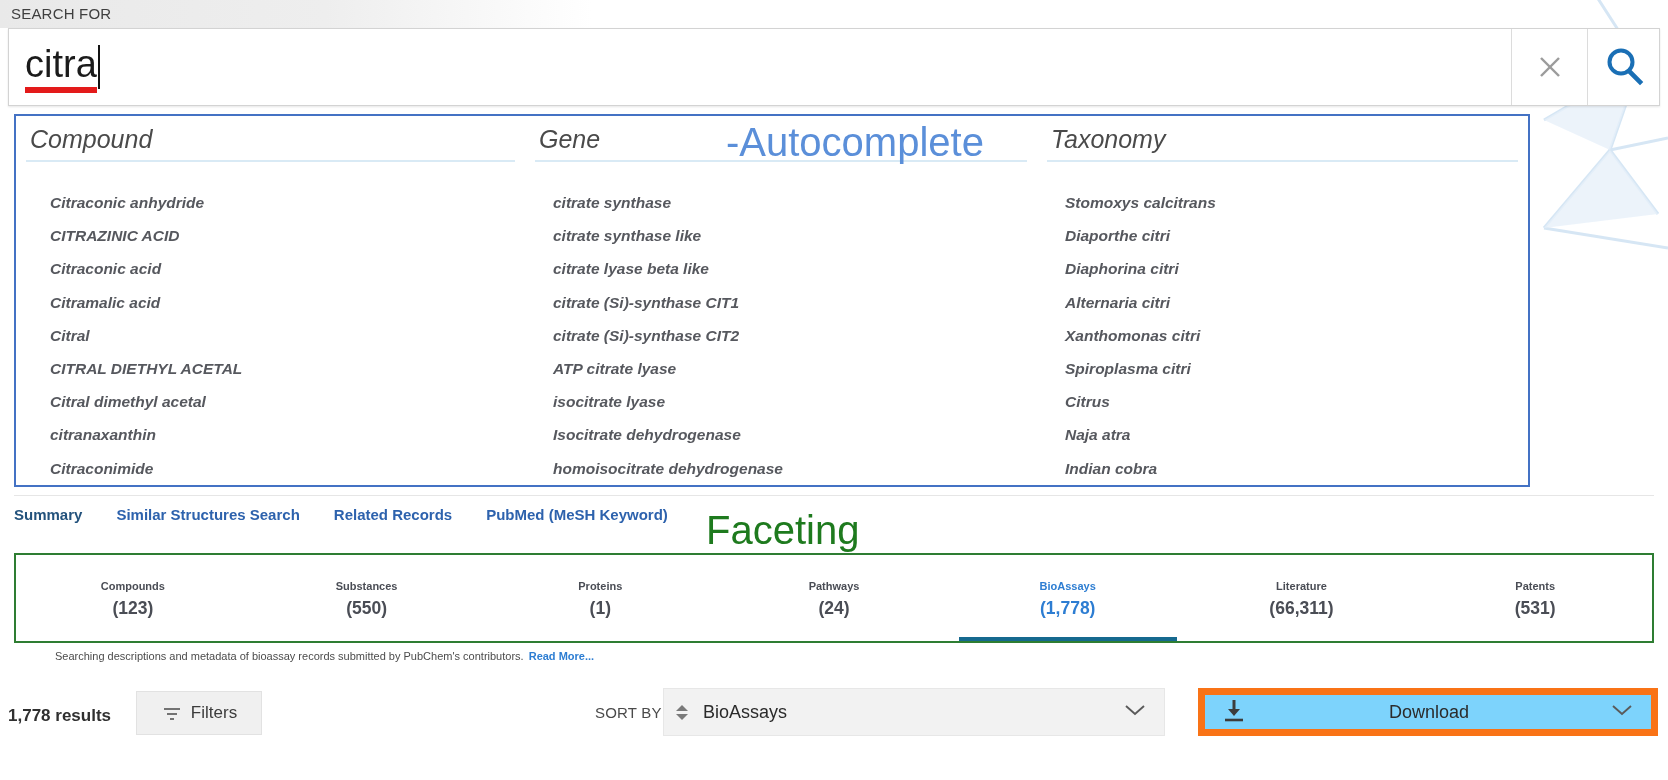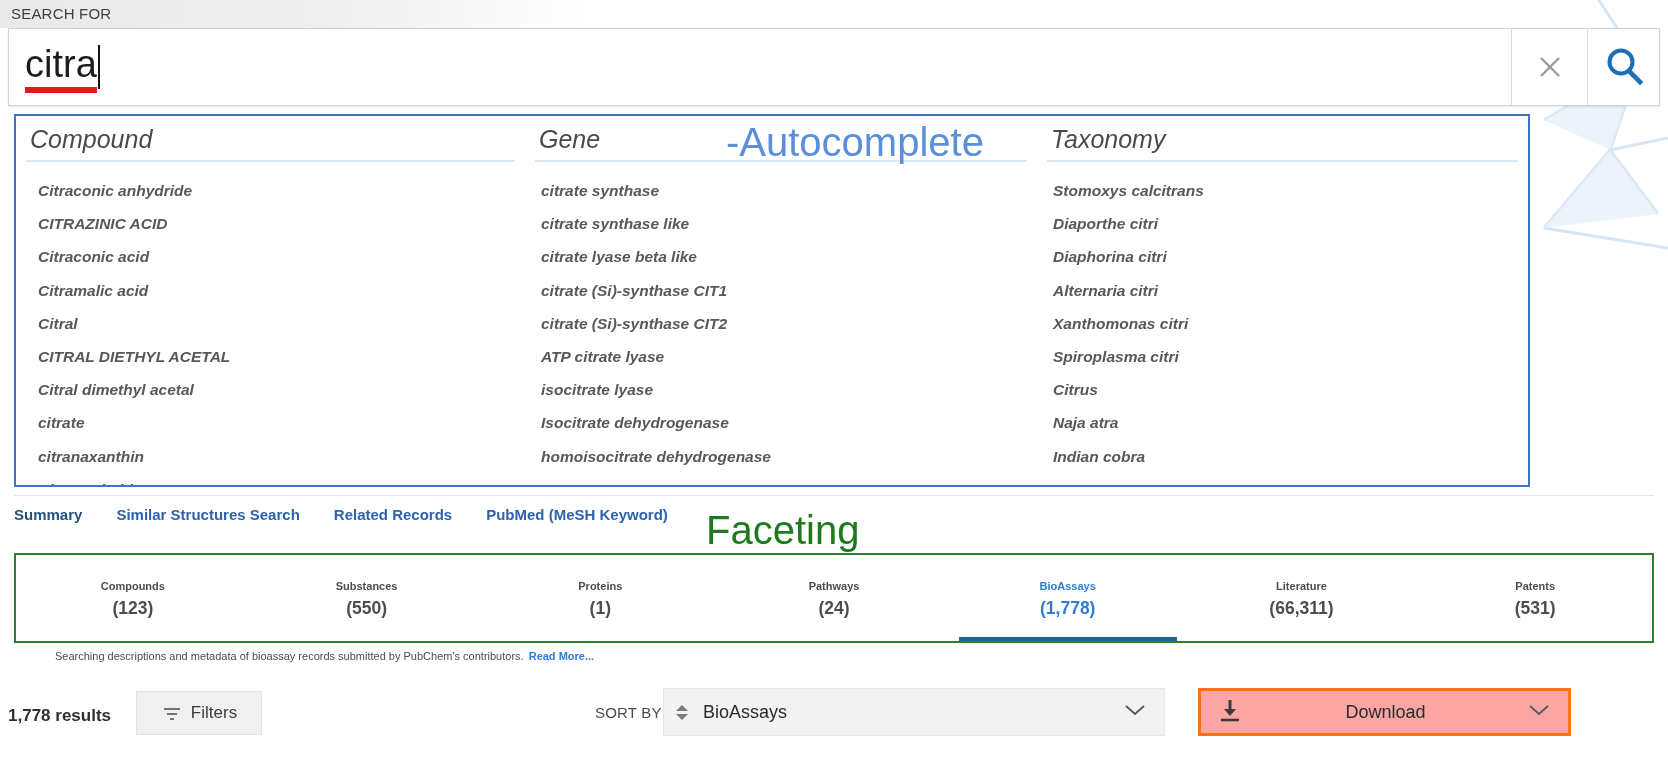--- a/index.html
+++ b/index.html
@@ -137,21 +137,21 @@
     color: #4a4a4a;
     padding: 9px 0 6px 14px;
     font-family: "Liberation Sans", sans-serif;
     white-space: nowrap;
   }
   .ac-head-rule {
     height: 2px;
     background: #d9eaf5;
     margin: 0 10px 0 10px;
   }
-  .ac-list { list-style: none; margin: 4px; padding: 8px 0 0 0; }
+  .ac-list { list-style: none; margin: 16px; padding: 8px 0 0 0; }
   .ac-item {
     font-size: 15.5px;
     font-weight: bold;
     color: #56585e;
     padding: 0 0 0 18px;
     height: 33.2px;
     line-height: 33.2px;
     white-space: nowrap;
     cursor: pointer;
   }
@@ -329,23 +329,23 @@
     font-size: 18px;
     color: #2b2b2b;
   }
   .sort-select .chev {
     margin-left: auto;
     margin-right: 18px;
   }
   .download-btn {
     position: absolute;
     left: 1198px; top: 2px;
-    width: 373px; height: 48px;
-    background: #fca5a5;
-    border: 3px solid #f97316;
+    width: 460px; height: 48px;
+    background: #7dd3fc;
+    border: 7px solid #f97316;
     display: flex;
     align-items: center;
     cursor: pointer;
   }
   .download-btn .dl-icon { margin-left: 16px; }
   .download-btn .dl-label {
     flex: 1 1 auto;
     text-align: center;
     font-size: 18px;
     color: #2b2b2b;
@@ -412,21 +412,20 @@
         <div class="ac-head">Compound</div>
         <div class="ac-head-rule"></div>
         <ul class="ac-list">
           <li class="ac-item">Citraconic anhydride</li>
           <li class="ac-item">CITRAZINIC ACID</li>
           <li class="ac-item">Citraconic acid</li>
           <li class="ac-item">Citramalic acid</li>
           <li class="ac-item">Citral</li>
           <li class="ac-item">CITRAL DIETHYL ACETAL</li>
           <li class="ac-item">Citral dimethyl acetal</li>
-          <li class="ac-item">citrate</li>
           <li class="ac-item">citranaxanthin</li>
           <li class="ac-item">Citraconimide</li>
         </ul>
       </div>
 
       <div class="ac-col gene">
         <div class="ac-head">Gene</div>
         <div class="ac-head-rule"></div>
         <ul class="ac-list">
           <li class="ac-item">citrate synthase</li>

